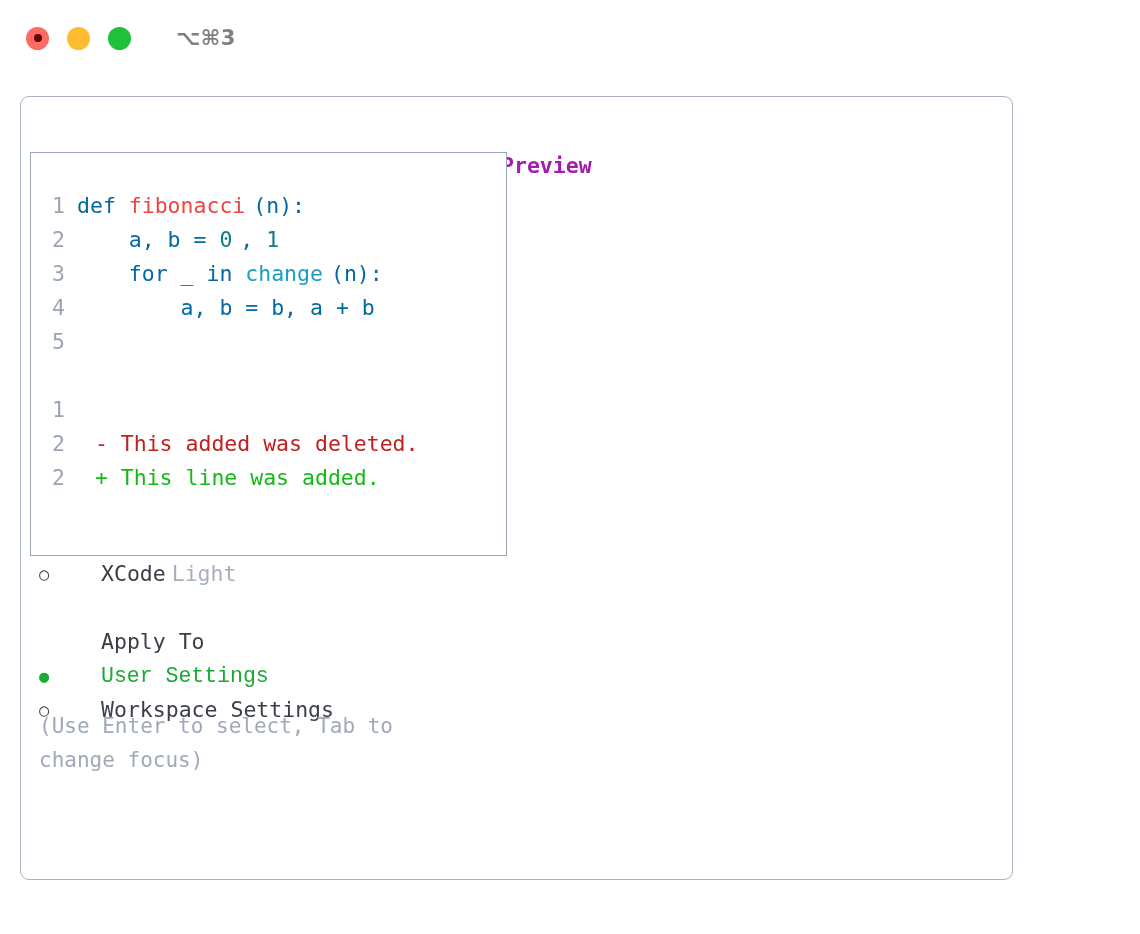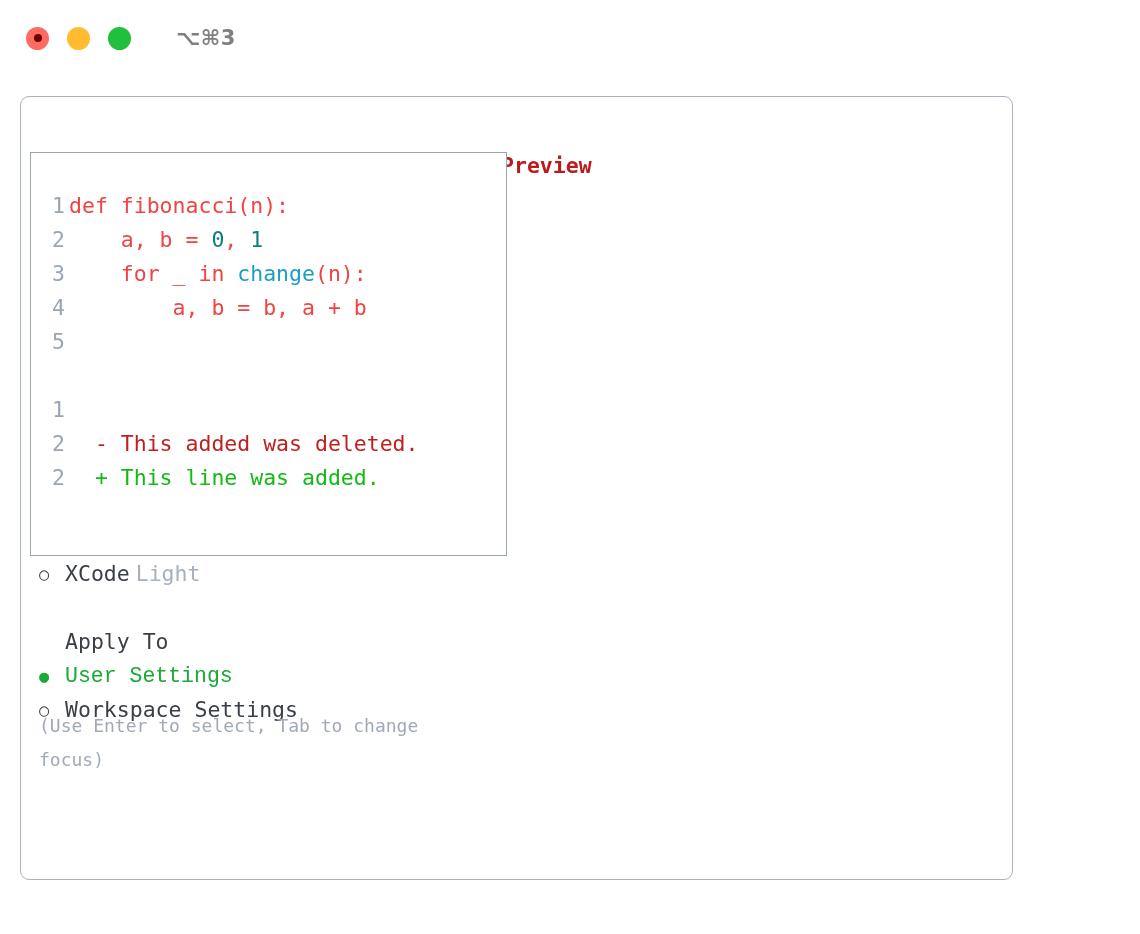--- a/index.html
+++ b/index.html
@@ -98,45 +98,45 @@
   .marker.radio-off { color: #3a3f47; font-size: 17px; }
   .marker.radio-on  { color: #1aaa36; font-size: 17px; }
   .marker.caret     { color: #14171a; font-weight: 700; }
   .marker.blank     { color: transparent; }
 
   .heading-text {
     font-weight: 700;
     color: #14171a;
     letter-spacing: -0.2px;
   }
-  .item-label { color: #3a3f47; }
+  .item-label { color: #3a3f47; margin-left: 36px; }
   .item-label.selected { color: #1aaa36; font-family: Liberation Mono, monospace; }
   .item-badge { color: #a8b0bd; margin-left: 6px; }
 
   .section-gap { height: 34px; }
 
   .hint {
     position: absolute;
     left: 18px; top: 612px;
     width: 412px;
-    font-size: 18px;
+    font-size: 21px;
     line-height: 34px;
     color: #a0a9b8;
   }
 
   
   .right-col {
     position: absolute;
     left: 480px; top: 52px;
     width: 500px;
   }
   .preview-title {
     font-size: 21.5px;
     font-weight: 700;
-    color: #b91c1c;
+    color: #a21caf;
     line-height: 34px;
   }
   .preview-box {
     position: absolute;
     left: 9px; top: 55px;
     width: 477px;
     height: 404px;
     border: 1.7px solid #9aa5b4;
     background: #ffffff;
     padding: 36px 0 0 0;
@@ -156,21 +156,21 @@
     flex: 0 0 38px;
     text-align: right;
     color: #9aa5b4;
     padding-right: 4px;
   }
   .code-text { color: #32373e; }
 
   .tok-fn     { color: #ef4444; }
   .tok-num    { color: #0d7d80; }
   .tok-call   { color: #1a9fc4; }
-  .tok-plain  { color: #ef4444; }
+  .tok-plain  { color: #0369a1; margin-left: 8px; }
 
   .blank-line { height: 34px; }
 
   .diff-ctx { color: #8d939b; }
   .diff-del { color: #c02020; }
   .diff-add { color: #15b915; }
 </style>
 </head>
 <body>
 

